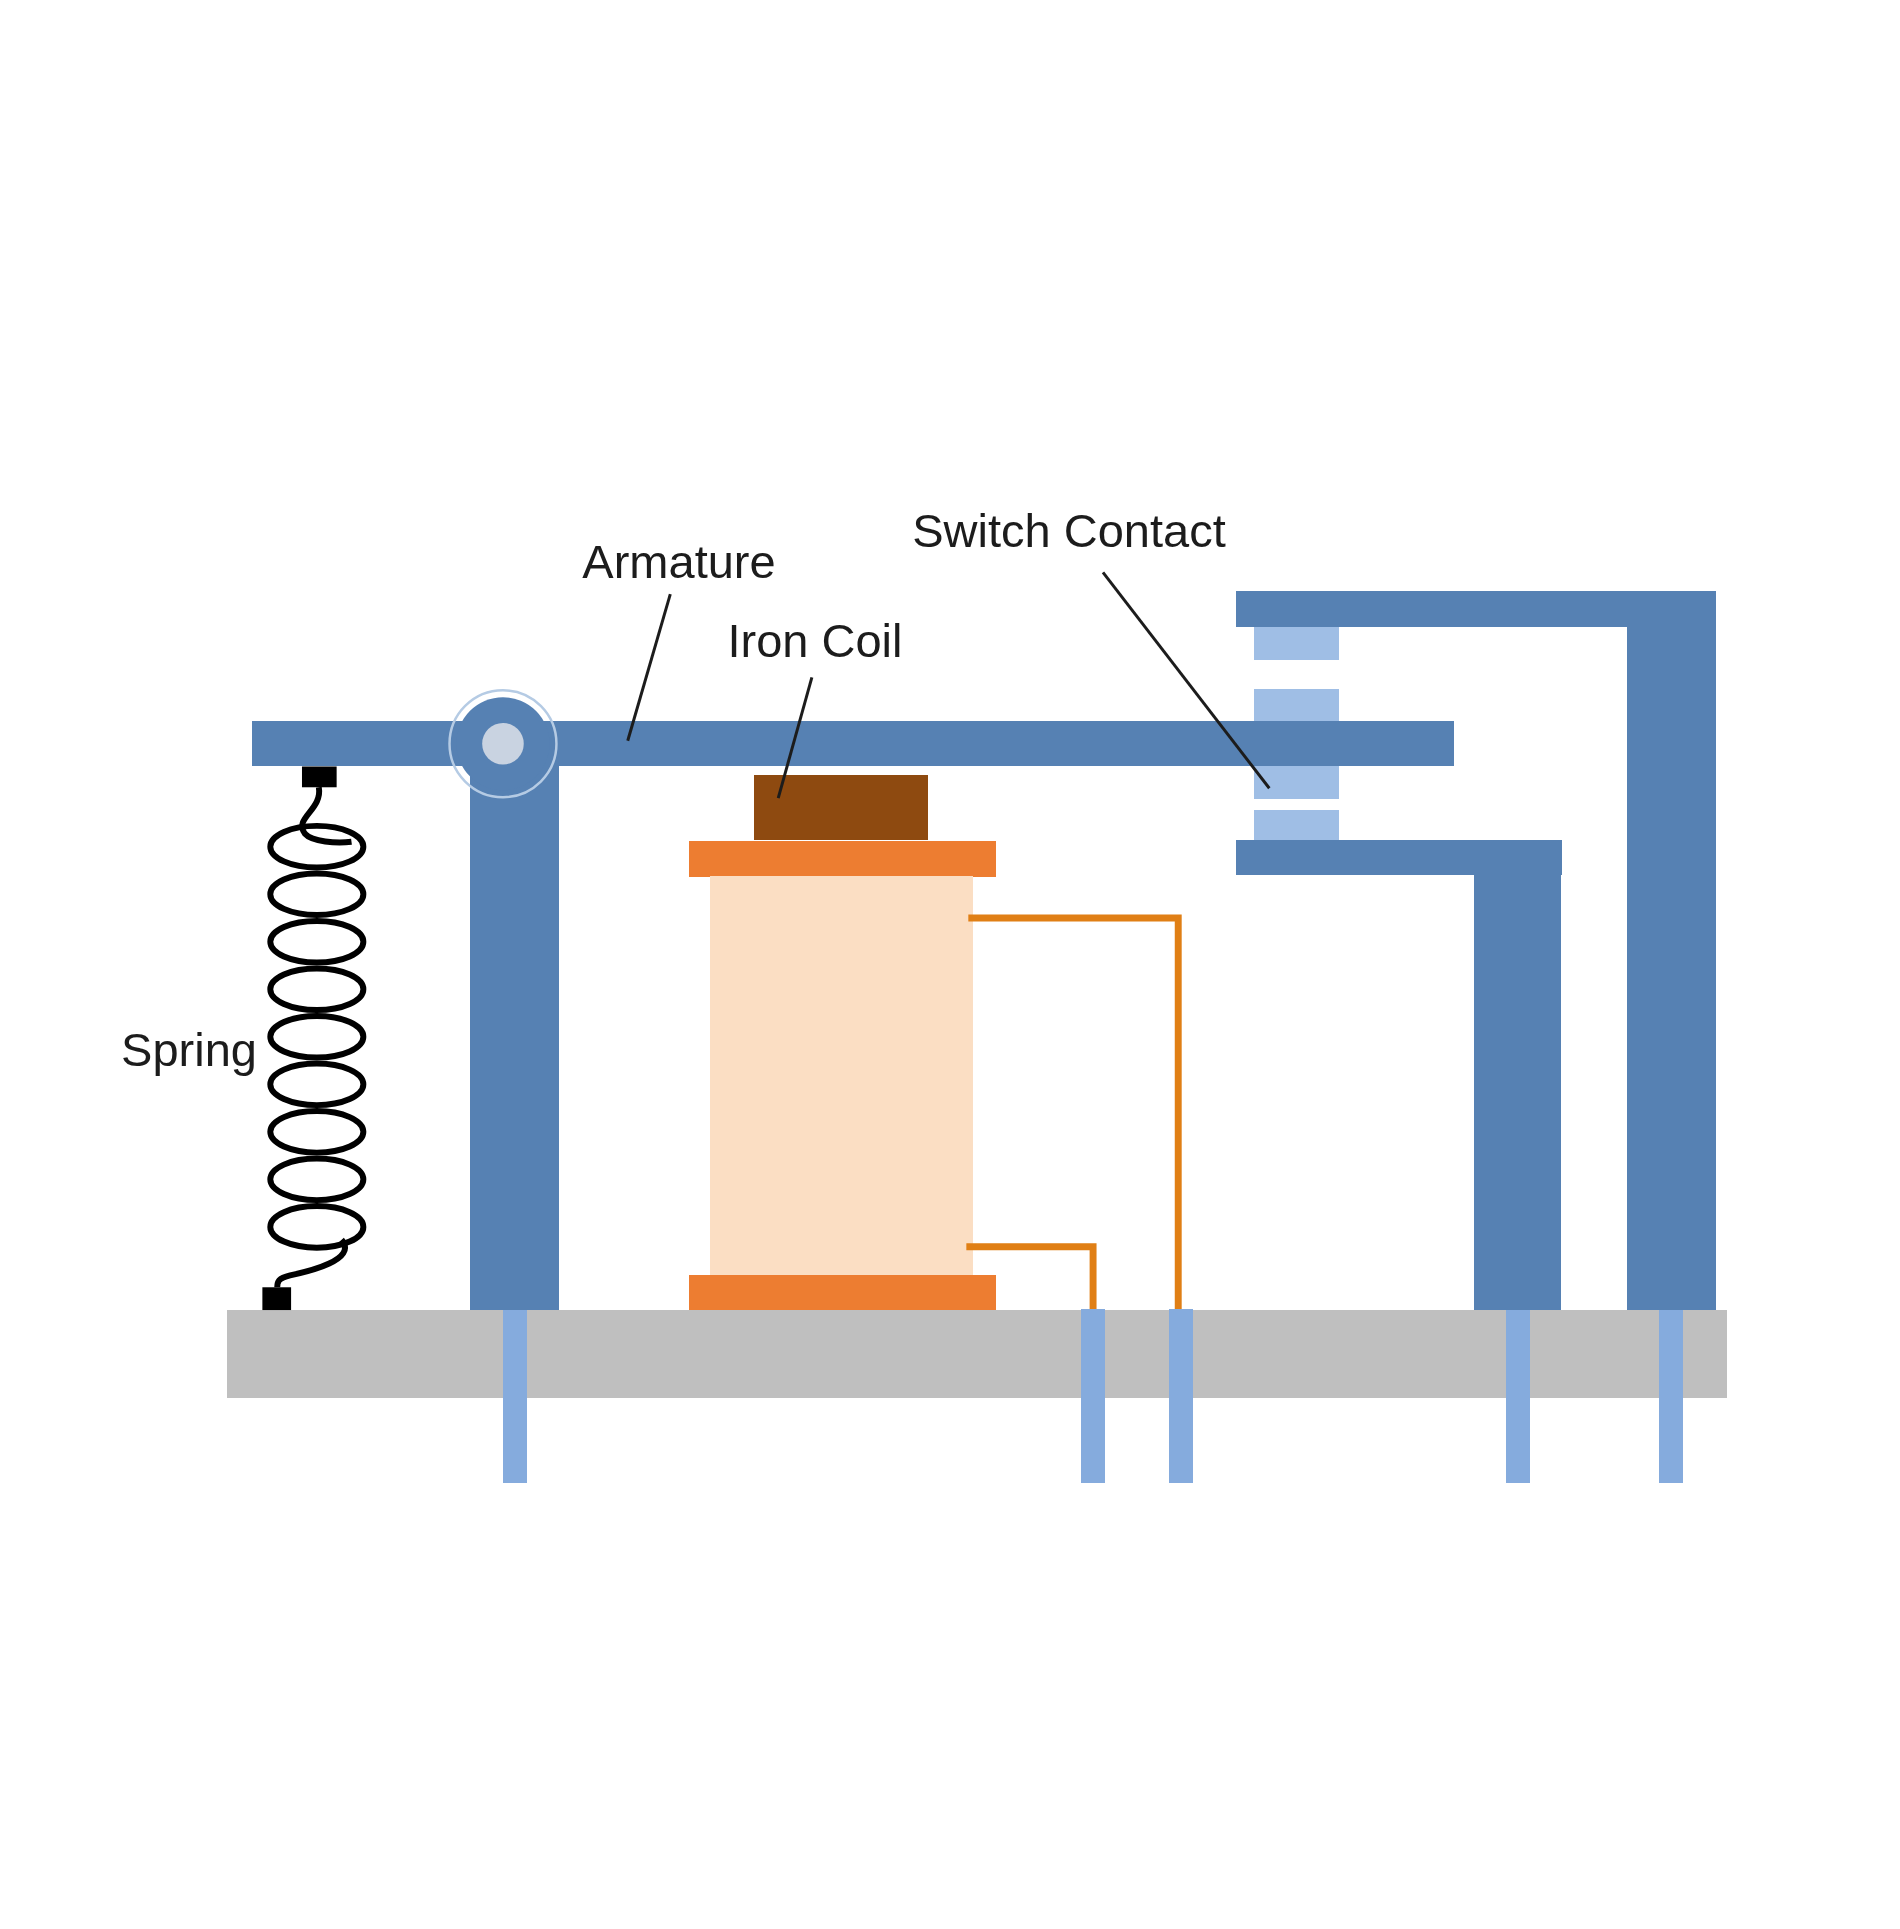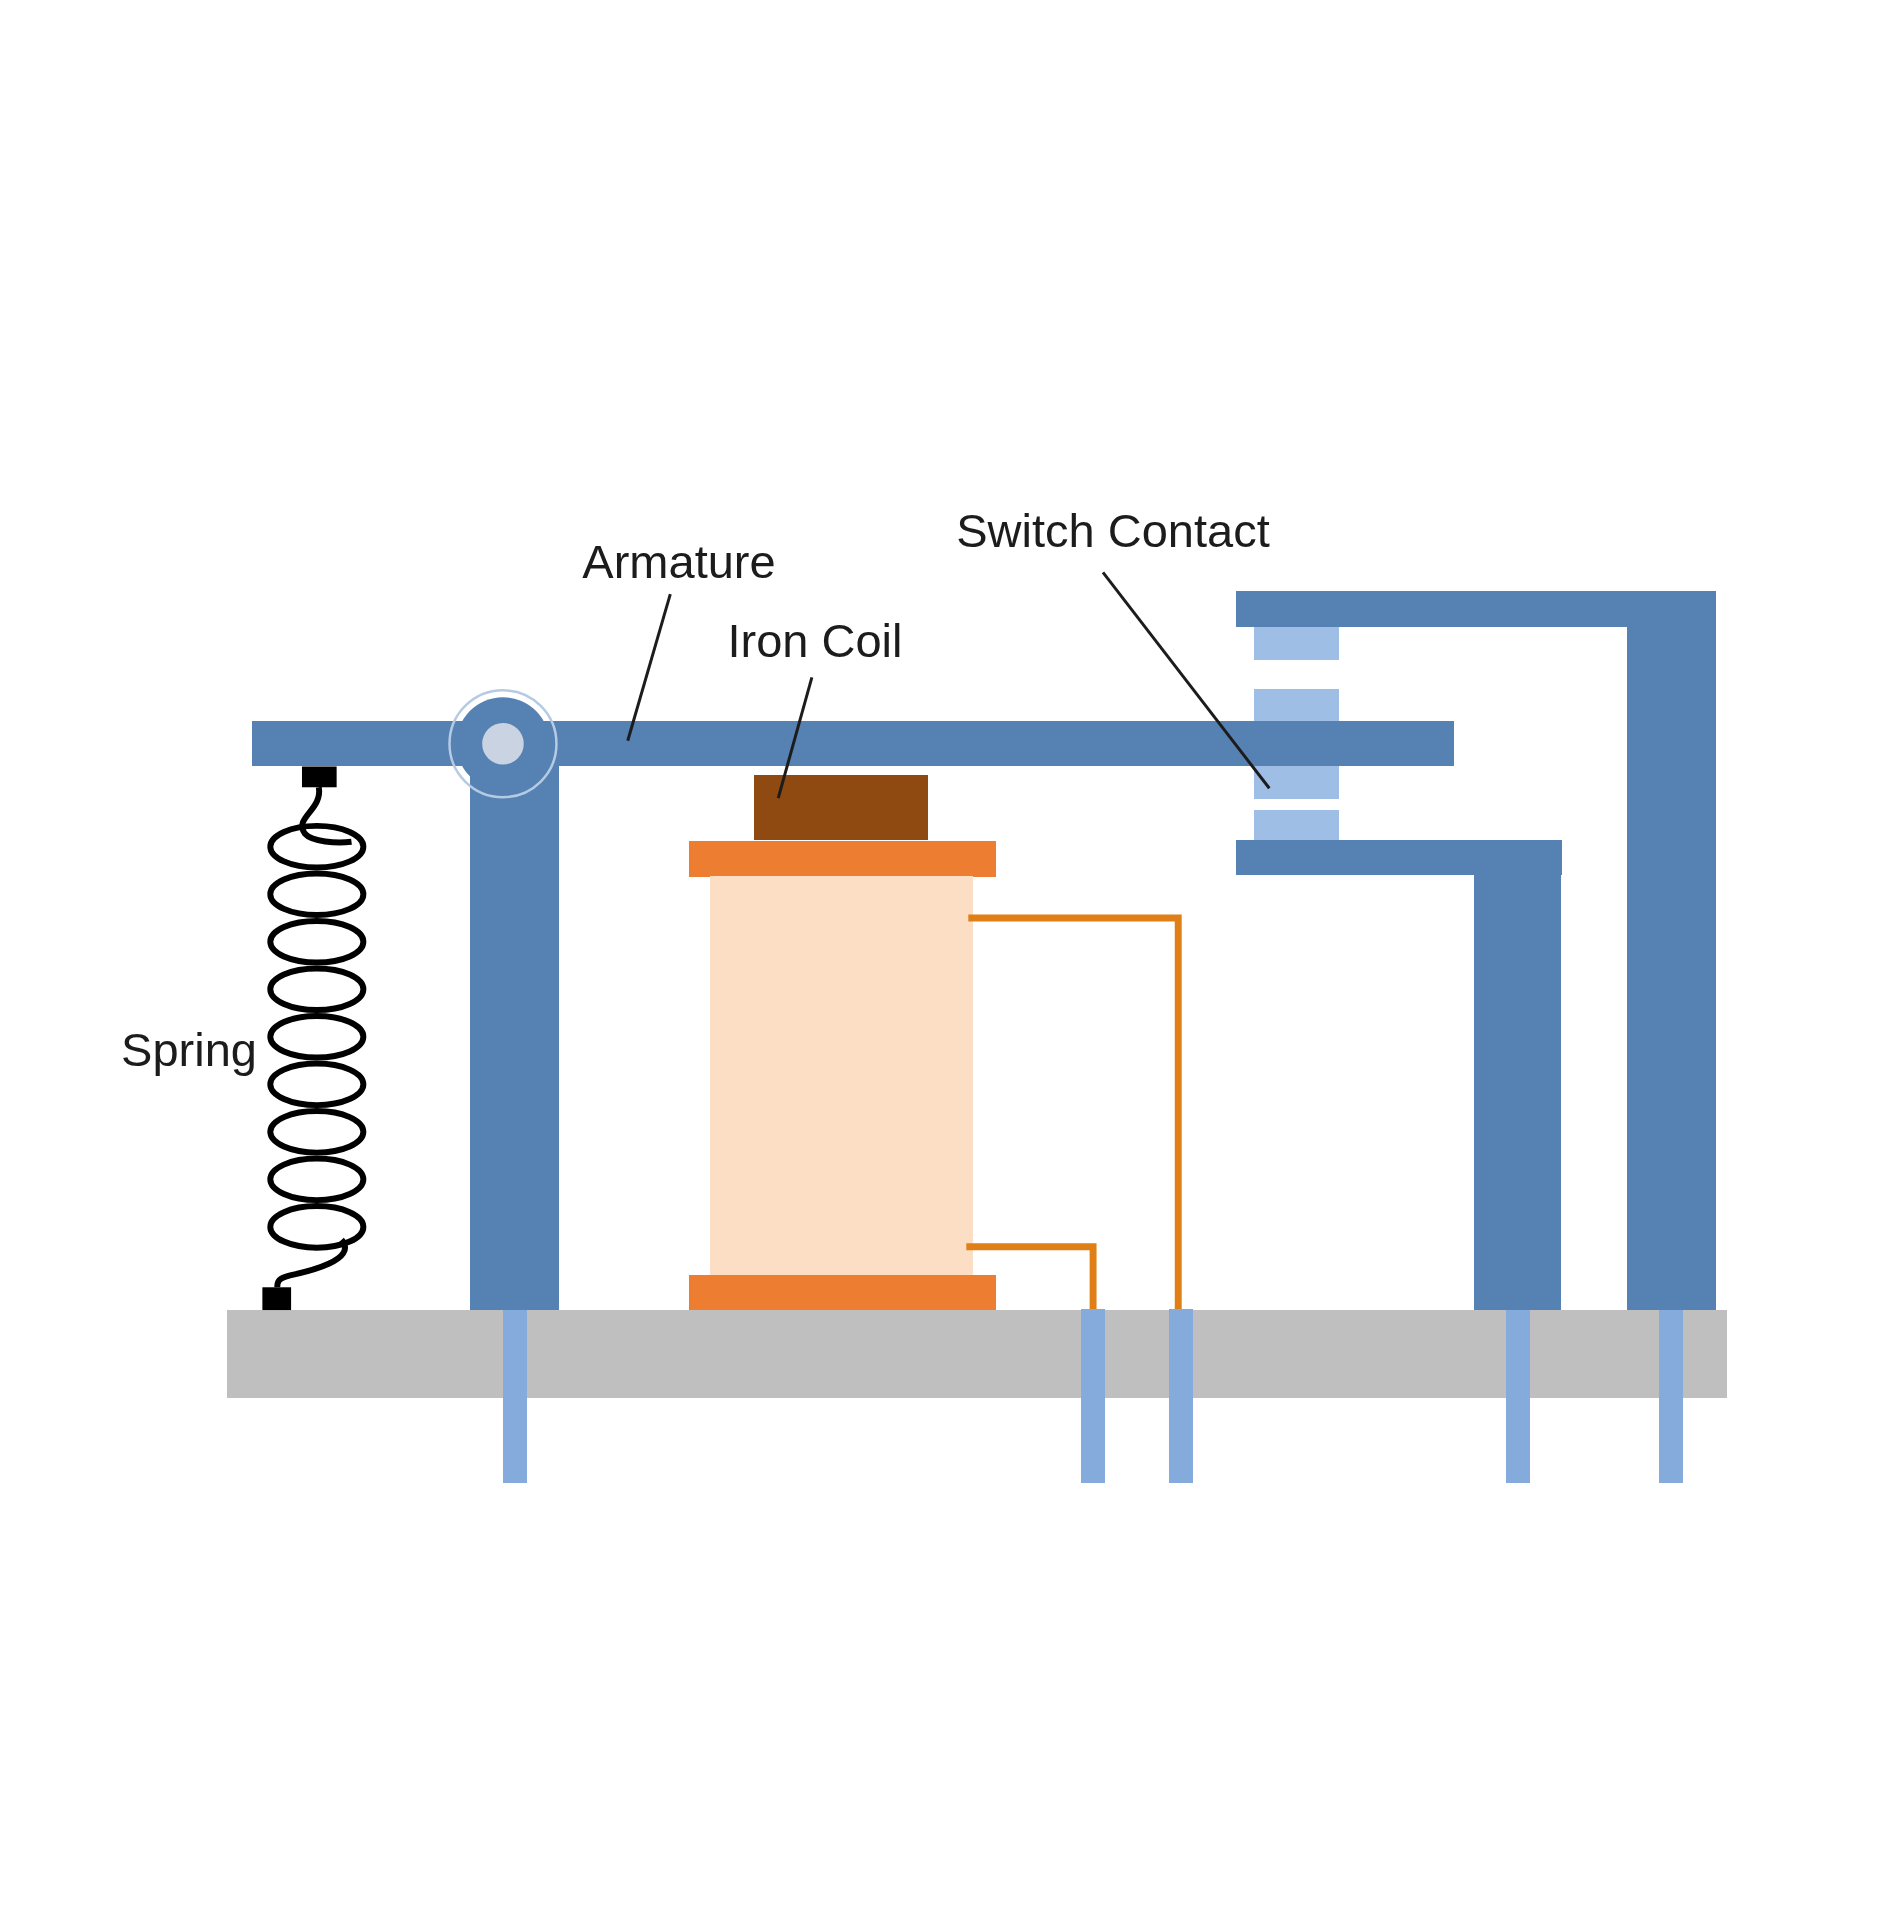--- a/index.html
+++ b/index.html
@@ -89,17 +89,17 @@
 
     <g>
       <circle class="pivot-ring" cx="508" cy="751" r="54" stroke-width="2.5"></circle>
       <circle class="pivot-disc" cx="508" cy="751" r="47"></circle>
       <circle class="pivot-hub" cx="508" cy="751" r="21"></circle>
     </g>
   </svg>
 
   <div class="label" style="left:679px;top:561px;">Armature</div>
   <div class="label" style="left:815px;top:640px;">Iron Coil</div>
-  <div class="label" style="left:1069px;top:530px;margin-left:44px;">Switch Contact</div>
+  <div class="label" style="left:1069px;top:530px;">Switch Contact</div>
   <div class="label" style="left:189px;top:1049px;">Spring</div>
 
 </div>
 
 
 </body></html>

